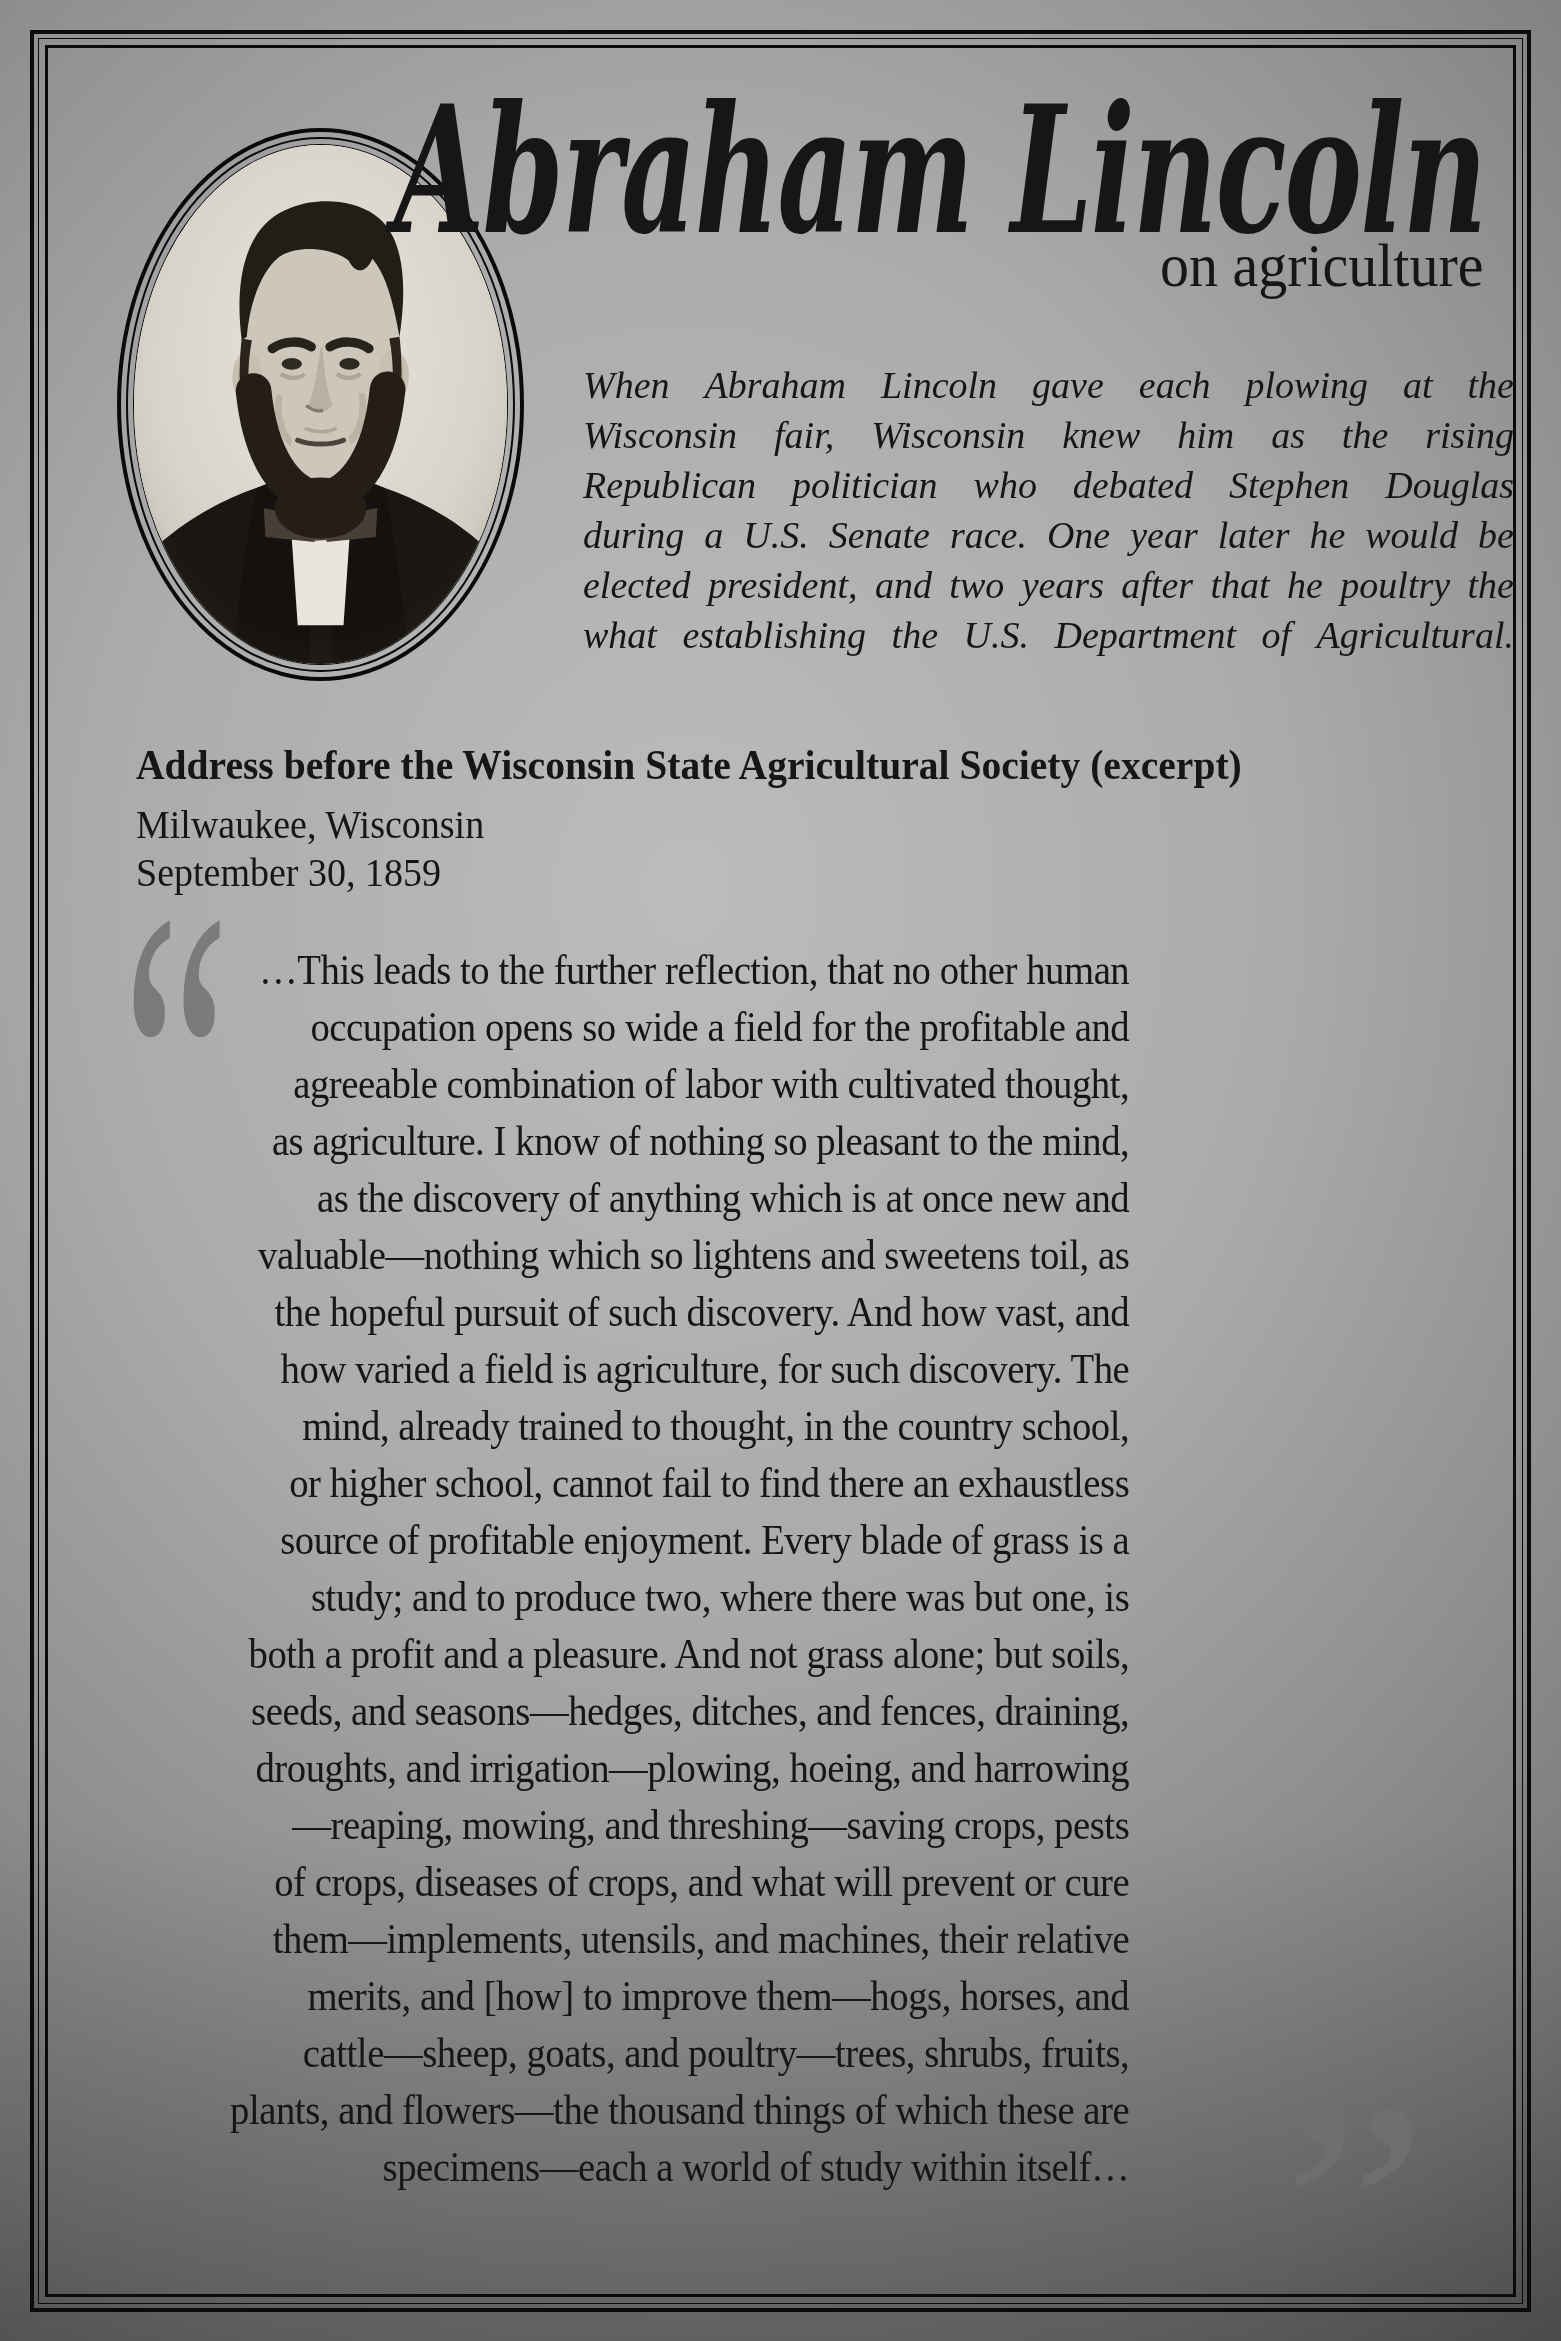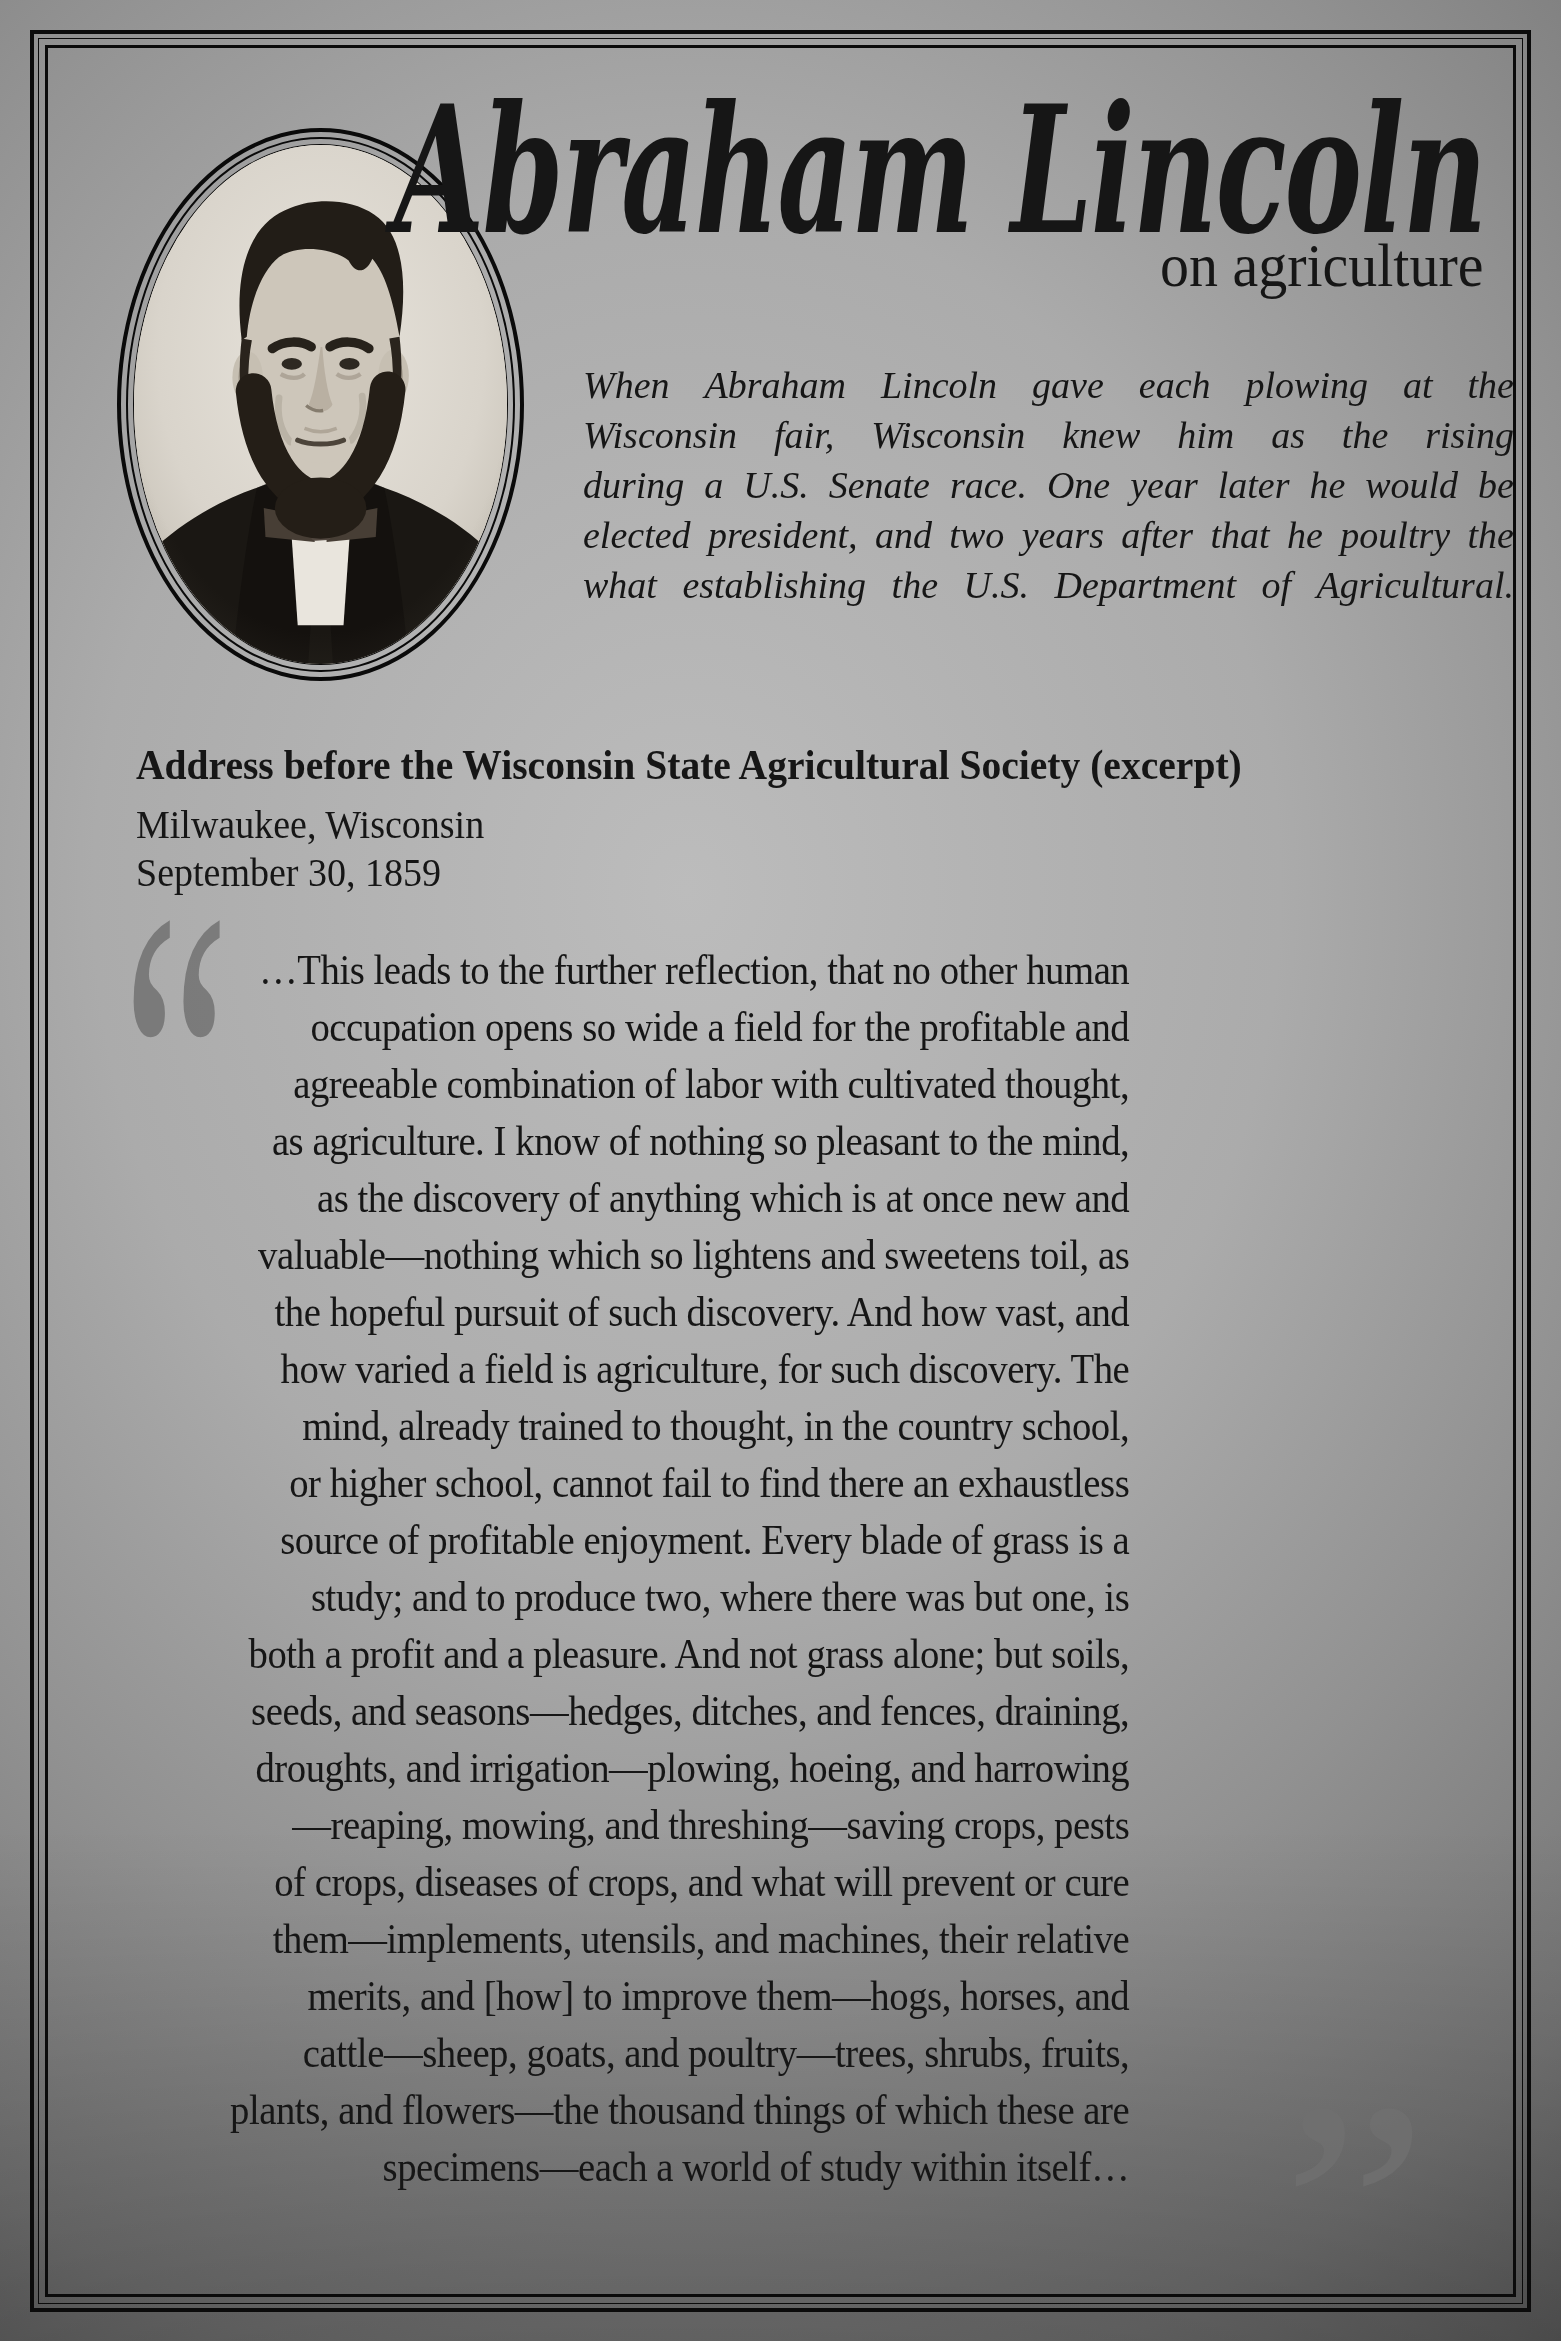--- a/index.html
+++ b/index.html
@@ -150,20 +150,28 @@
       </div>
       <div class="intro-line">
         <span>Wisconsin</span>
         <span>fair,</span>
         <span>Wisconsin</span>
         <span>knew</span>
         <span>him</span>
         <span>as</span>
         <span>the</span>
         <span>rising</span>
+      </div>
+      <div class="intro-line">
+        <span>Republican</span>
+        <span>politician</span>
+        <span>who</span>
+        <span>debated</span>
+        <span>Stephen</span>
+        <span>Douglas</span>
       </div>
       <div class="intro-line">
         <span>during</span>
         <span>a</span>
         <span>U.S.</span>
         <span>Senate</span>
         <span>race.</span>
         <span>One</span>
         <span>year</span>
         <span>later</span>

